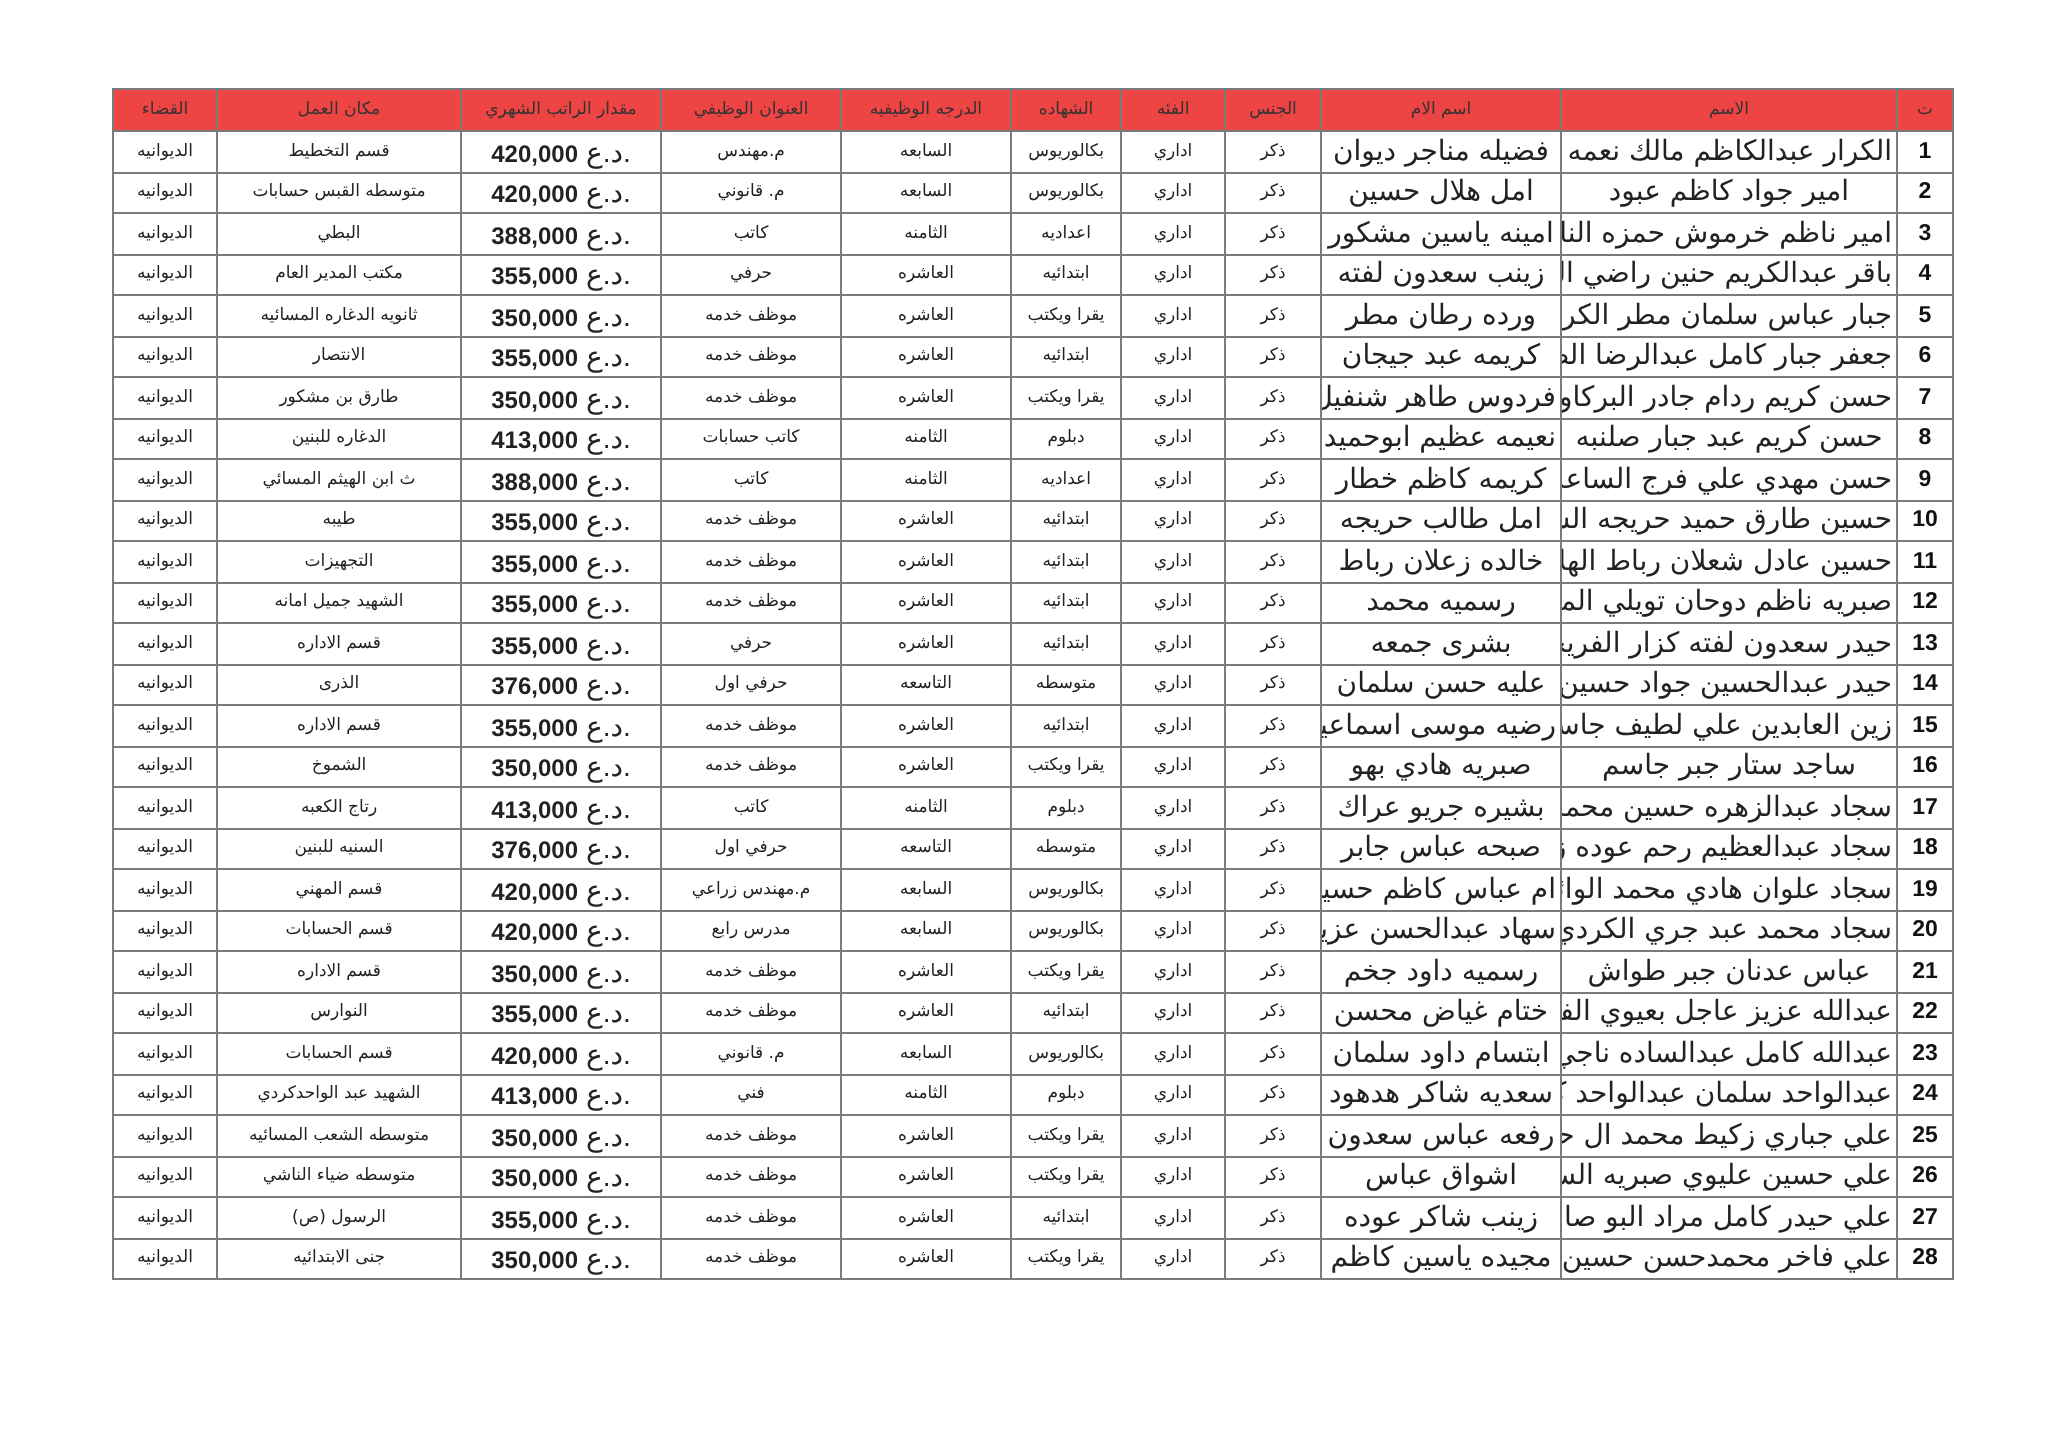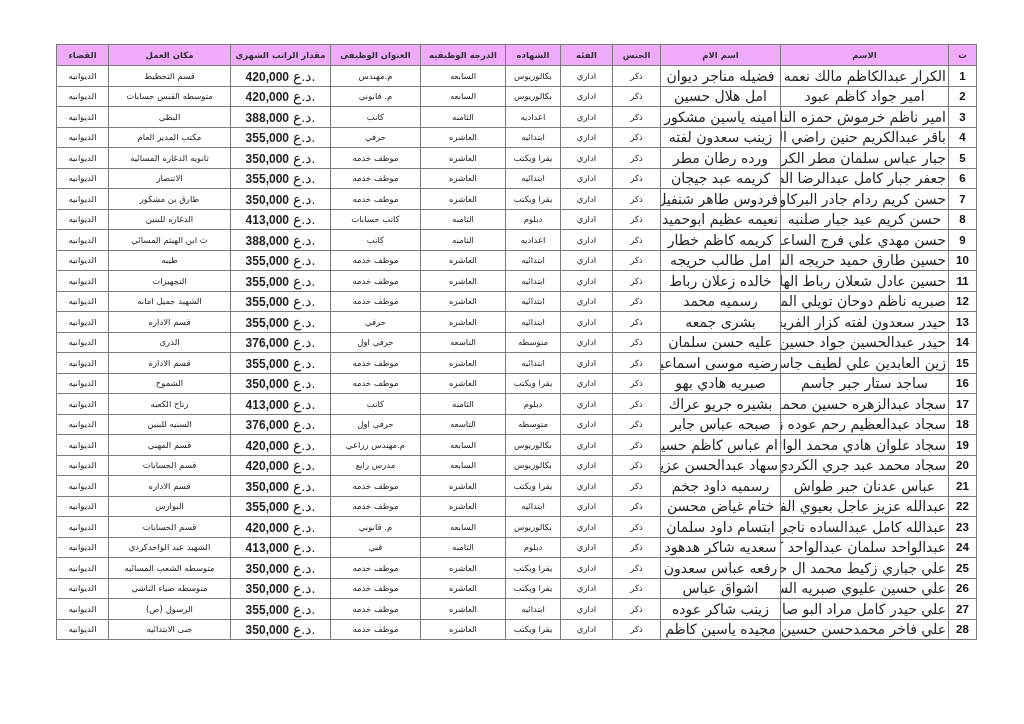--- a/index.html
+++ b/index.html
@@ -1,20 +1,20 @@
 <!DOCTYPE html>
 <html><head>
 <meta charset="utf-8">
 <style>
   html, body { margin: 0; padding: 0; background: #ffffff; }
   body { width: 1024px; height: 724px; position: relative; overflow: hidden; font-family: "DejaVu Sans", sans-serif; }
   #sheet { position: absolute; left: 56px; top: 44px; width: 920px; }
   table { border-collapse: collapse; width: 920px; table-layout: fixed; direction: rtl; }
   th, td { border: 1px solid #7a7a7a; height: 19.5px; padding: 0 2px; text-align: center; font-size: 8.5px; color: #222; white-space: nowrap; overflow: hidden; }
-  th { background: #f0abfc; font-weight: bold; height: 20px; color: #333; margin-top: 48px; }
+  th { background: #ef4444; font-weight: normal; height: 20px; color: #333; margin-top: 48px; }
   td.num { font-family: "Liberation Sans", sans-serif; font-weight: bold; font-size: 11.5px; color: #111; }
   td.sal { font-family: "Liberation Sans", sans-serif; direction: ltr; text-align: center; font-size: 12px; font-weight: bold; color: #222; }
   td.sal .cur { font-weight: normal; font-size: 14px; margin-left: 4px; }
   td.name, td.mother { font-size: 14px; }
 </style>
 </head>
 <body>
 
 <div id="sheet">
   <table>

